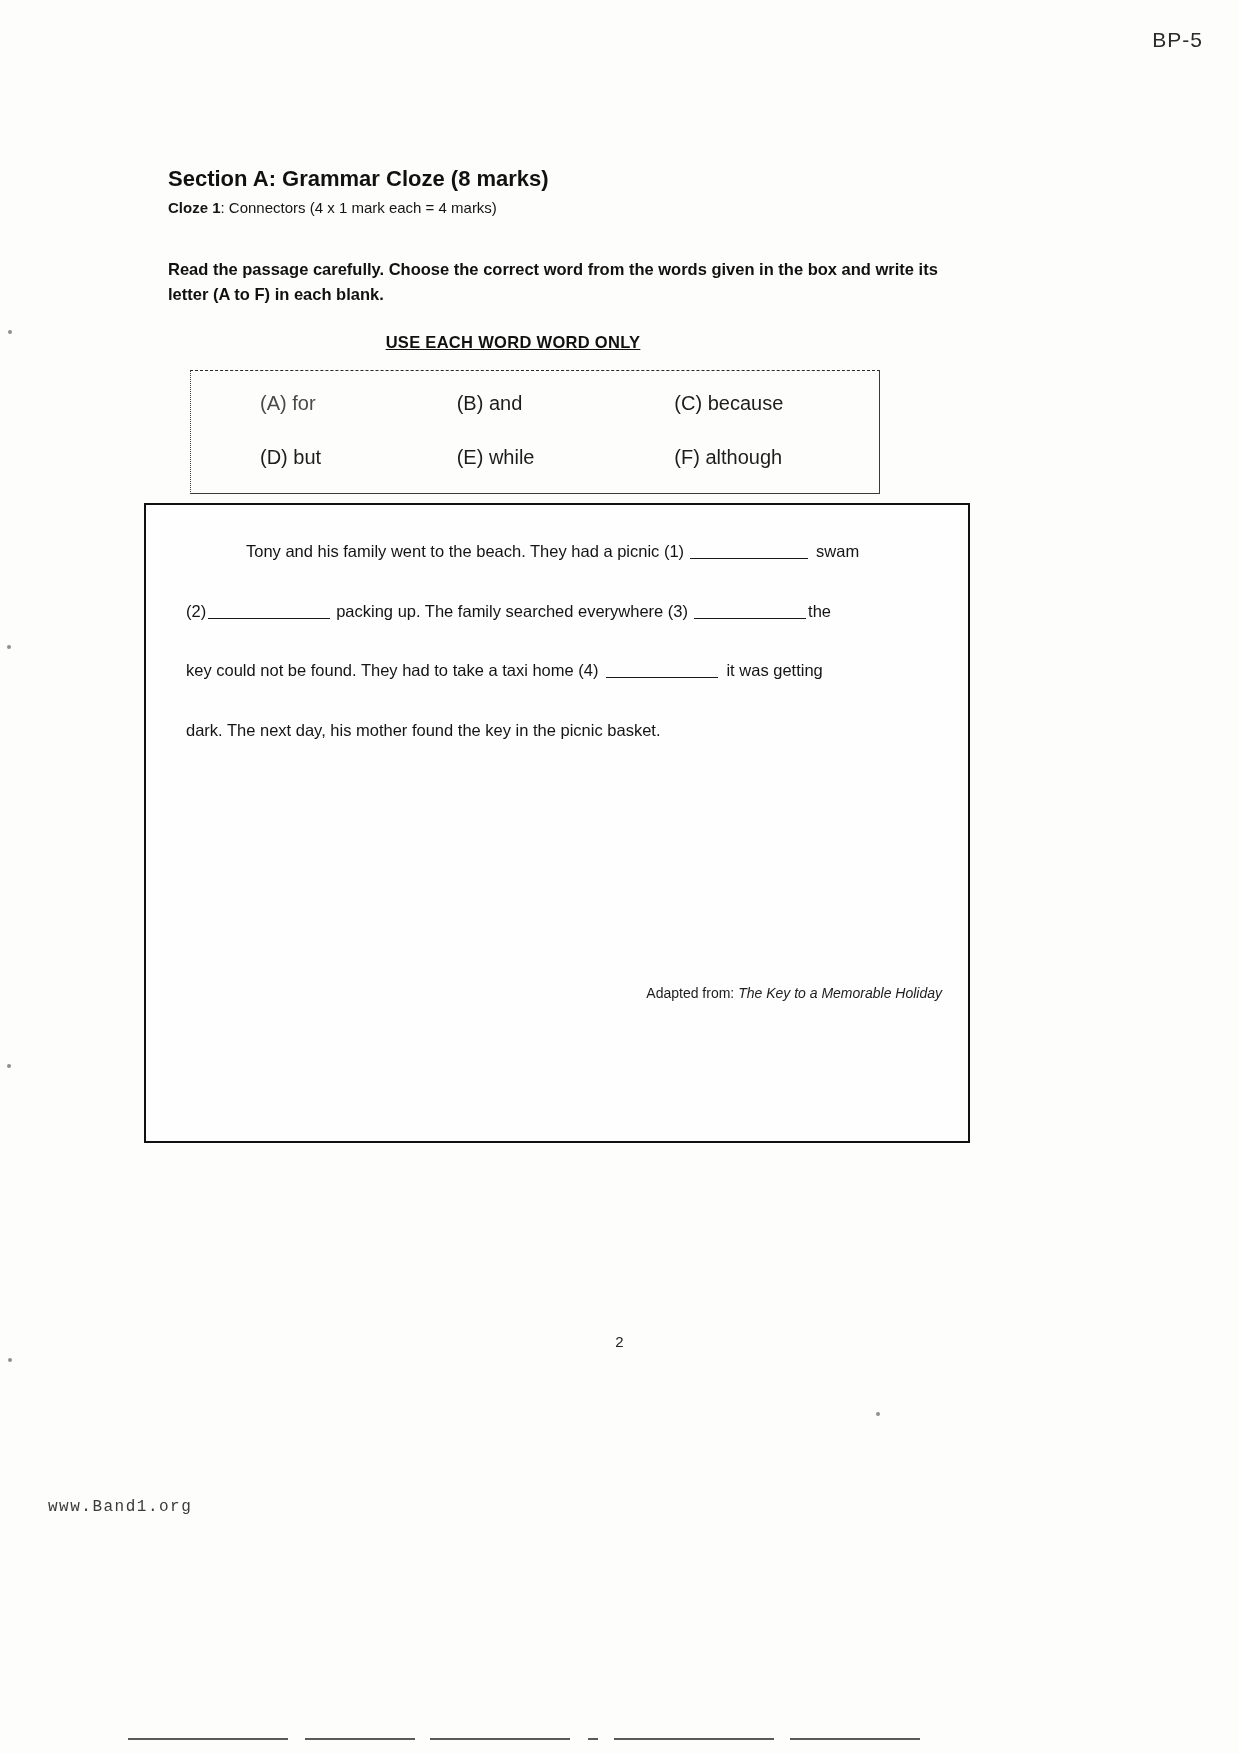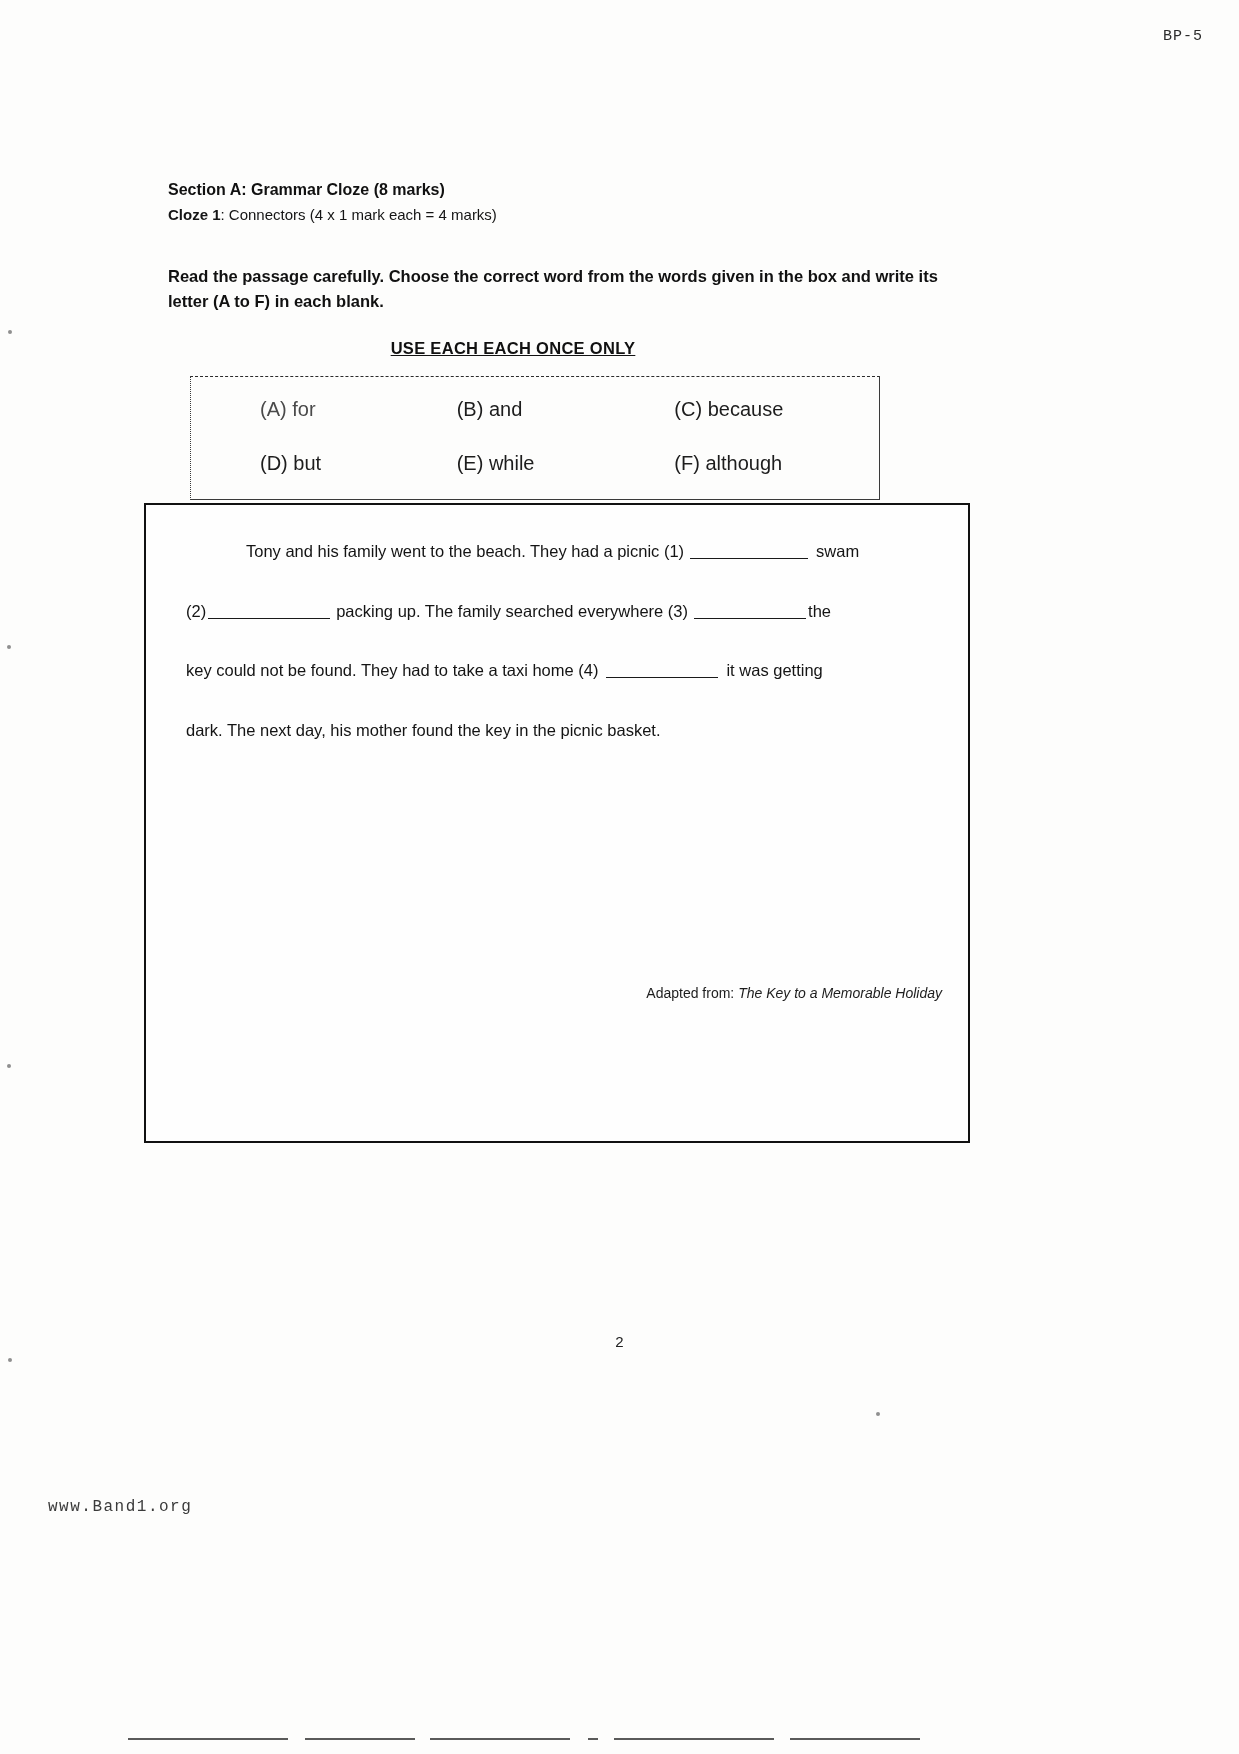--- a/index.html
+++ b/index.html
@@ -18,22 +18,22 @@
     margin: 0 auto;
     background: #fdfdfc;
     overflow: hidden;
   }
 
   
   .doc-code {
     position: absolute;
     top: 28px;
     right: 36px;
-    font-family: Liberation Mono, monospace;
-    font-size: 15px;
+    font-family: Liberation Sans, sans-serif;
+    font-size: 21px;
     letter-spacing: 1px;
     color: #2b2b2b;
   }
 
   
   .speck {
     position: absolute;
     width: 4px;
     height: 4px;
     background: #8f8f8f;
@@ -47,25 +47,24 @@
   .speck.s6 { left: 258px; top: 965px; }
 
   .content {
     position: absolute;
     left: 168px;
     top: 162px;
     width: 800px;
   }
 
   .heading-bold {
-    font-size: 16px;
+    font-size: 22px;
     font-weight: bold;
     line-height: 1.55;
     color: #111;
-    margin-top: 16px;
   }
   .heading-sub {
     font-size: 15px;
     line-height: 1.6;
     color: #151515;
   }
   .heading-sub b { font-weight: bold; }
 
   .instructions {
     margin-top: 37px;
@@ -227,21 +226,21 @@
   <div class="content">
 
     <div class="heading-bold">Section A: Grammar Cloze (8 marks)</div>
 
     <div class="heading-sub">
       <b>Cloze 1</b><span>: Connectors (4 x 1 mark each = 4 marks)</span>
     </div>
 
     <div class="instructions">Read the passage carefully. Choose the correct word from the words given in the box and write its letter (A to F) in each blank.</div>
 
-    <div class="use-once">USE EACH EACH ONCE ONLY</div>
+    <div class="use-once">USE EACH WORD WORD ONLY</div>
 
     <div class="wordbank">
       <div class="wb-border-top"></div>
       <div class="wb-border-bottom"></div>
       <div class="wb-border-left"></div>
       <div class="wb-border-right"></div>
 
       <div class="wb-row r1">
         <div class="wb-cell c1 wb-faded">(A) for</div>
         <div class="wb-cell c2">(B) and</div>

